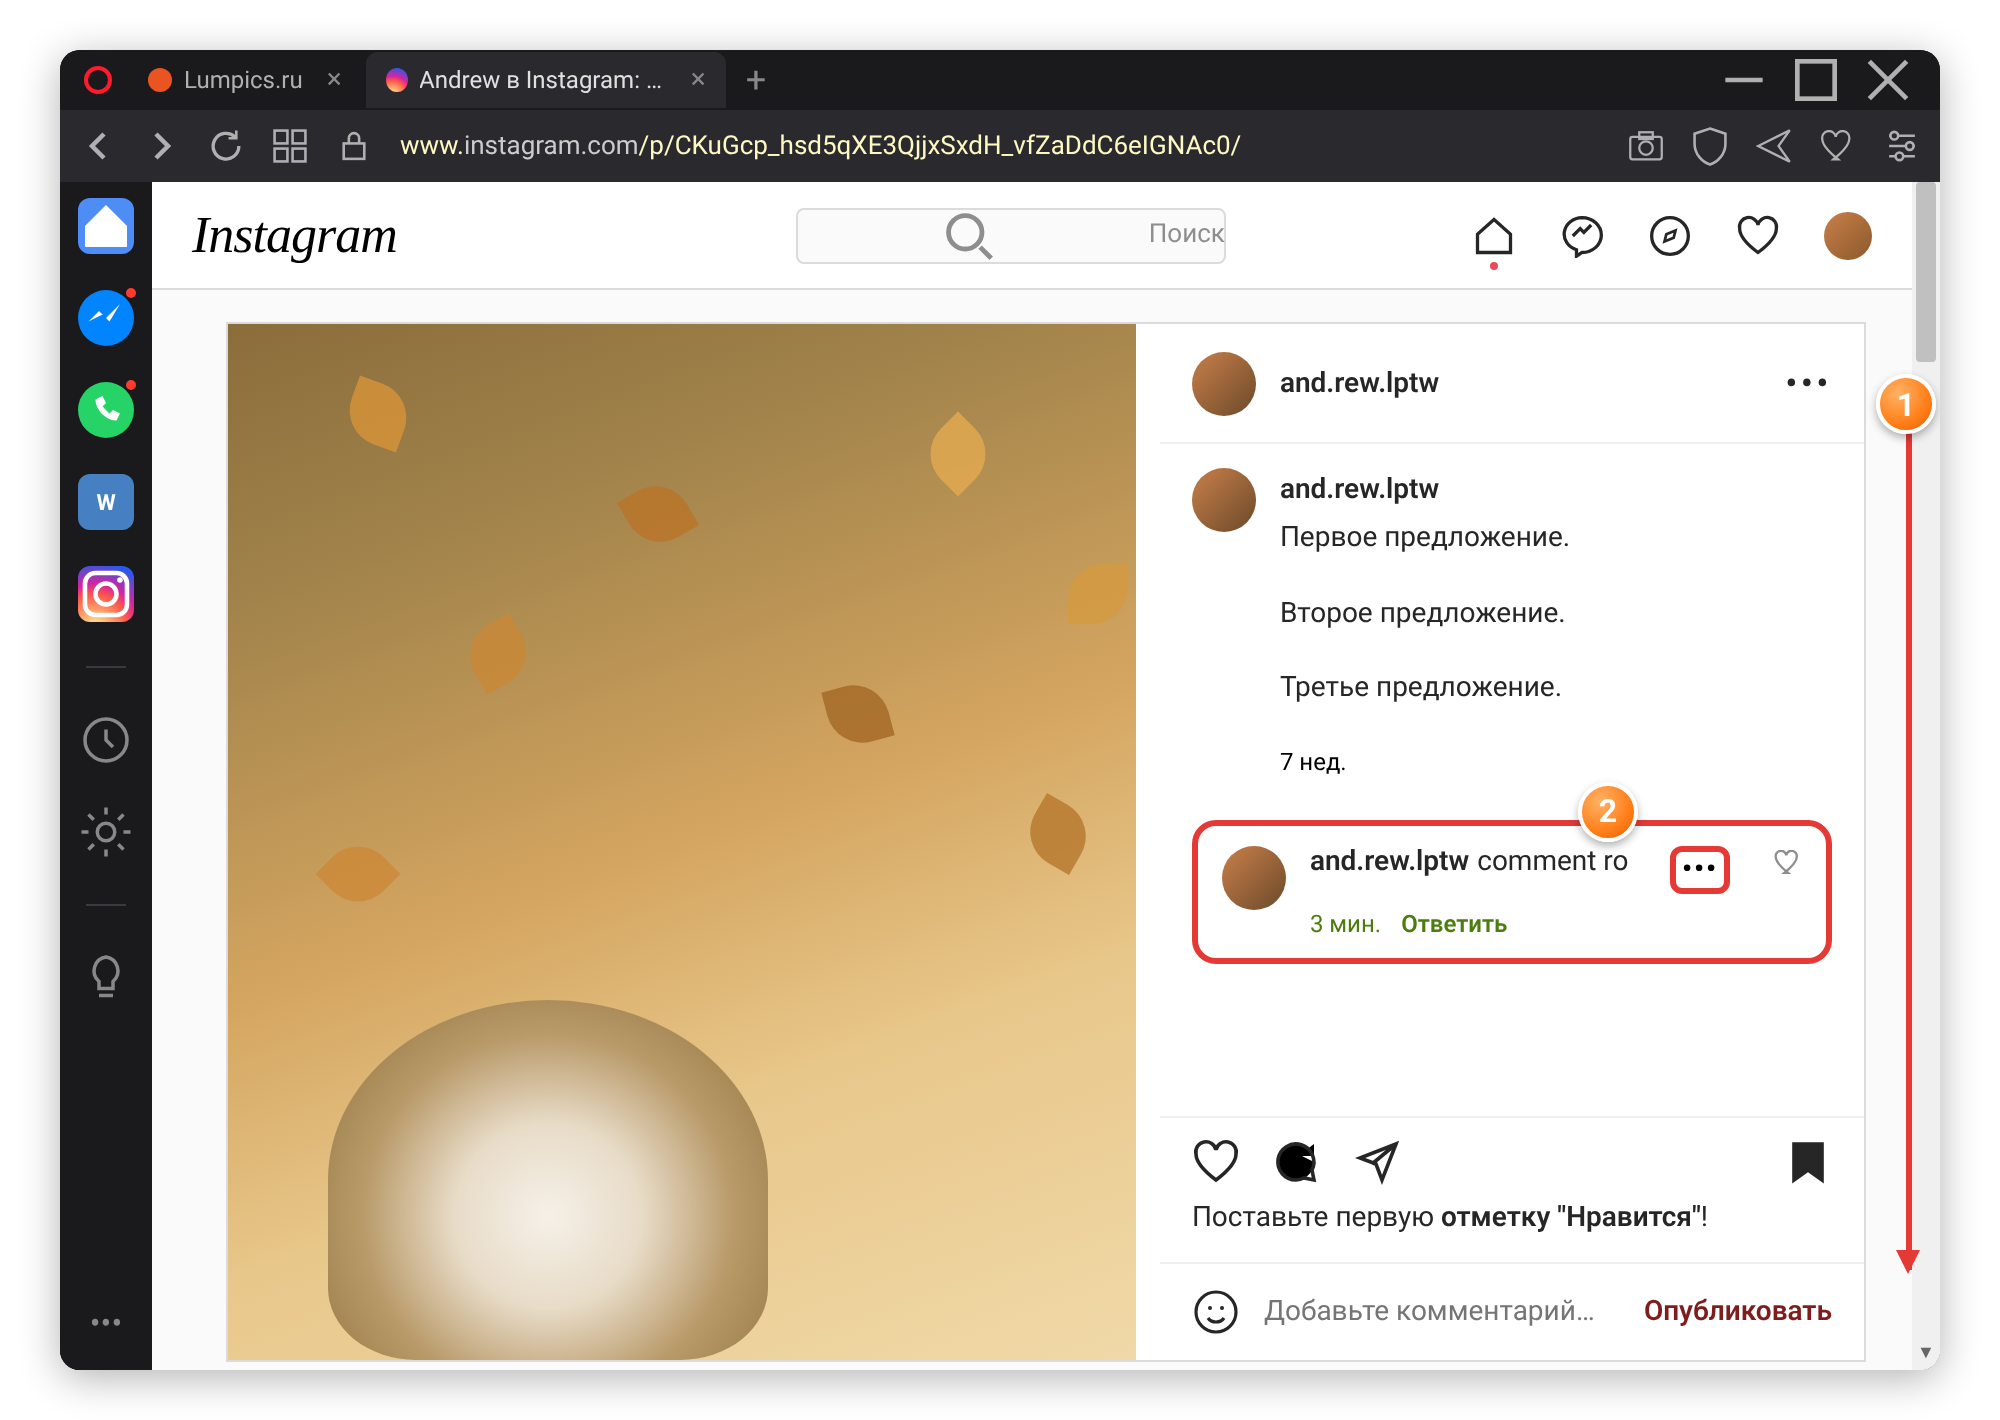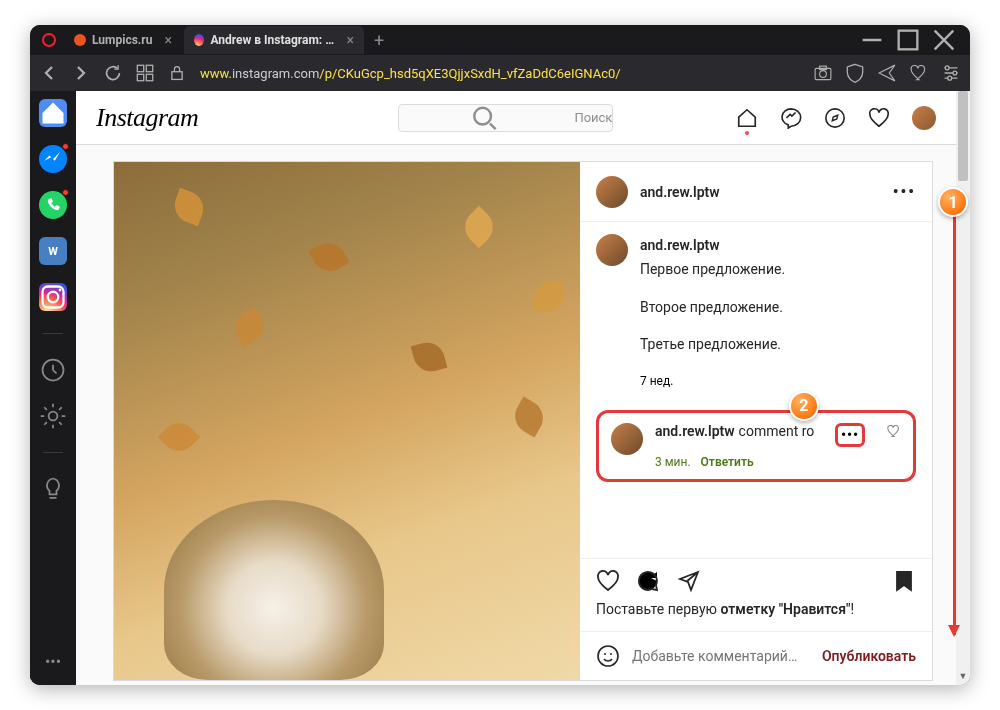--- a/index.html
+++ b/index.html
@@ -3,30 +3,30 @@
 <meta charset="utf-8">
 <style>
 * { margin: 0; padding: 0; box-sizing: border-box; font-family: -apple-system, BlinkMacSystemFont, "Segoe UI", Roboto, Helvetica, Arial, sans-serif; }
 body { width: 1000px; height: 710px; background: #fff; overflow: hidden; position: relative; }
 .window-frame { position: absolute; top: 25px; left: 30px; right: 30px; bottom: 25px; background: #1a1a1d; border-radius: 10px; overflow: hidden; box-shadow: 0 4px 20px rgba(0,0,0,0.3); display: flex; flex-direction: column; }
 .titlebar { height: 30px; background: #1a1a1d; display: flex; align-items: center; padding: 0 8px; }
 .titlebar .tab { height: 28px; display: flex; align-items: center; padding: 0 10px; gap: 6px; color: #b0b0b0; font-size: 12px; border-radius: 6px 6px 0 0; margin-right: 2px; max-width: 180px; }
 .titlebar .tab.active { background: #2a2a2e; color: #e0e0e0; }
 .titlebar .tab .fav { width: 12px; height: 12px; border-radius: 50%; background: #e95420; }
 .titlebar .tab .fav.ig { background: radial-gradient(circle at 30% 110%, #fdf497 0%, #fd5949 45%, #d6249f 60%, #285AEB 90%); }
-.titlebar .tab .txt { white-space: nowrap; overflow: hidden; text-overflow: ellipsis; font-weight: bold; }
+.titlebar .tab .txt { white-space: nowrap; overflow: hidden; text-overflow: ellipsis; }
 .titlebar .tab .x { margin-left: 6px; color: #888; font-size: 14px; }
 .titlebar .newtab { color: #888; margin-left: 8px; font-size: 18px; }
 .titlebar .spacer { flex: 1; }
 .titlebar .winbtn { width: 36px; height: 28px; display: flex; align-items: center; justify-content: center; color: #b0b0b0; }
 .titlebar .opera { width: 14px; height: 14px; border-radius: 50%; border: 2px solid #ff1b2d; margin-right: 8px; margin-left: 4px; }
 .addrbar { height: 36px; background: #2a2a2e; display: flex; align-items: center; padding: 0 10px; gap: 14px; color: #b0b0b0; }
 .addrbar .navbtn { width: 18px; display: flex; justify-content: center; }
 .addrbar .url { flex: 1; color: #ccc; font-size: 13px; }
-.addrbar .url .dim { color: #fde047; }
+.addrbar .url .dim { color: #fef9c3; }
 .addrbar .ricon { width: 18px; display: flex; justify-content: center; }
 .main-area { flex: 1; display: flex; background: #1a1a1d; }
 .sidebar { width: 46px; background: #1a1a1d; display: flex; flex-direction: column; align-items: center; padding-top: 8px; gap: 18px; }
 .sidebar .sicon { width: 28px; height: 28px; border-radius: 6px; display: flex; align-items: center; justify-content: center; position: relative; }
 .sidebar .sicon.home { background: #4e8df5; color: #fff; }
 .sidebar .sicon.msg { background: #0084ff; color: #fff; border-radius: 50%; }
 .sidebar .sicon.wa { background: #25d366; color: #fff; border-radius: 50%; }
 .sidebar .sicon.vk { background: #4680c2; color: #fff; }
 .sidebar .sicon.ig { background: radial-gradient(circle at 30% 110%, #fdf497 0%, #fd5949 45%, #d6249f 60%, #285AEB 90%); color: #fff; }
 .sidebar .sicon.plain { color: #888; }
@@ -38,21 +38,21 @@
 .content-scroll .arr { position: absolute; left: 0; right: 0; height: 14px; text-align: center; font-size: 9px; color: #666; }
 .ig-header { height: 54px; border-bottom: 1px solid #dbdbdb; display: flex; align-items: center; padding: 0 20px 0 20px; background: #fff; }
 .ig-logo { font-family: 'Brush Script MT', cursive; font-size: 26px; font-weight: 500; font-style: italic; letter-spacing: -0.5px; }
 .ig-search { flex: 0 0 215px; margin-left: 200px; height: 28px; background: #fafafa; border: 1px solid #dbdbdb; border-radius: 4px; display: flex; align-items: center; justify-content: center; color: #8e8e8e; font-size: 13px; gap: 4px; }
 .ig-nav { margin-left: auto; display: flex; align-items: center; gap: 22px; margin-right: 14px; }
 .ig-nav .nicon { width: 22px; height: 22px; display: flex; align-items: center; justify-content: center; }
 .ig-nav .avatar { width: 24px; height: 24px; border-radius: 50%; background: linear-gradient(135deg, #c97f4a, #8b5a2b); }
 .post-wrap { flex: 1; display: flex; justify-content: center; padding: 16px 0 0 0; background: #fafafa; }
 .post { width: 820px; height: 520px; background: #fff; border: 1px solid #dbdbdb; display: flex; }
 .post-img { width: 490px; background: linear-gradient(160deg, #8a6d3b 0%, #a0824a 20%, #d4a560 50%, #e8c78a 70%, #f0d9a8 100%); position: relative; overflow: hidden; }
-.post-side { flex: 1; display: flex; flex-direction: column; position: relative; }
+.post-side { flex: 1; display: flex; flex-direction: column; position: relative; padding-left: 12px; }
 .post-header { height: 60px; border-bottom: 1px solid #efefef; display: flex; align-items: center; padding: 0 16px; gap: 12px; }
 .sm-avatar { width: 32px; height: 32px; border-radius: 50%; background: linear-gradient(135deg, #c97f4a, #6b4a2a); flex-shrink: 0; }
 .uname { font-size: 14px; font-weight: 600; color: #262626; }
 .more-dots { margin-left: auto; color: #262626; letter-spacing: 2px; font-weight: bold; }
 .post-body { flex: 1; padding: 12px 16px 0 16px; overflow: hidden; }
 .caption-row { display: flex; gap: 12px; margin-bottom: 6px; }
 .caption-text { font-size: 14px; color: #262626; line-height: 1.7; }
 .caption-text .uname { margin-right: 6px; }
 .caption-text p { margin-bottom: 14px; }
 .time-sm { font-size: 12px; color: #000000; margin-top: 6px; }

